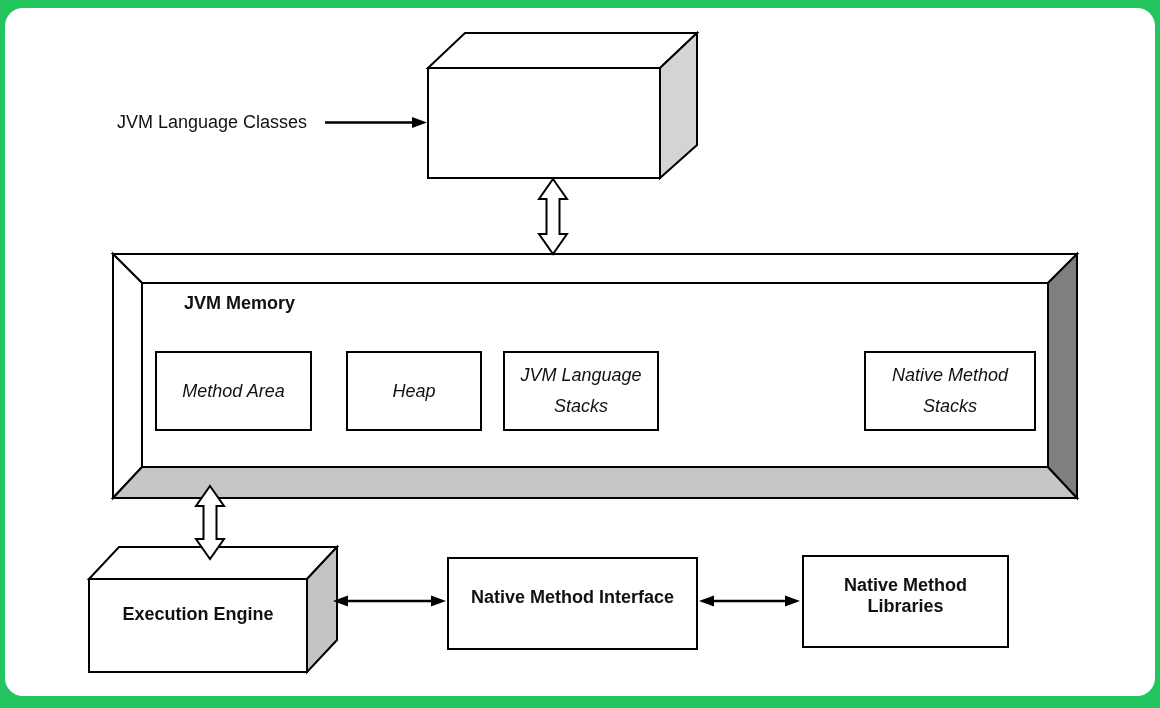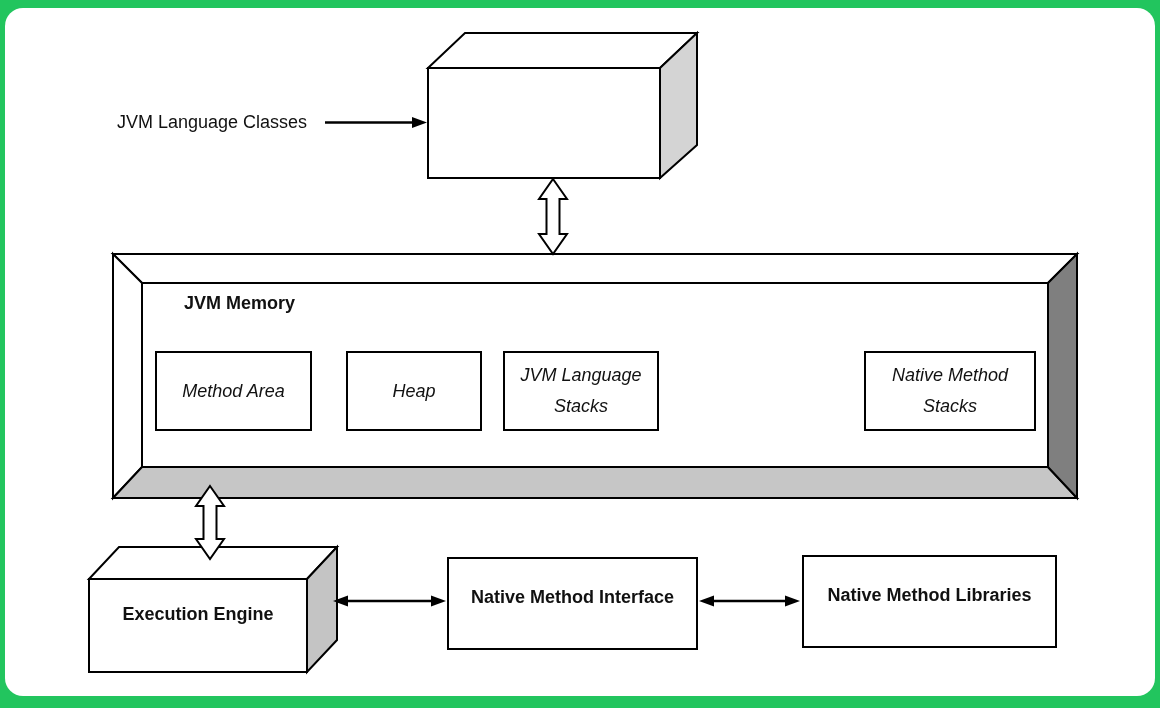--- a/index.html
+++ b/index.html
@@ -34,21 +34,21 @@
   .m2{left:346px;width:136px;}
   .m3{left:503px;width:156px;}
   .m4{left:697px;width:138px;}
   .m5{left:864px;width:172px;}
   
   .nm-box{
     background:#fff;border:2px solid #000;height:93px;
     font-weight:bold;font-size:18px;padding-bottom:12px;
   }
   .nmi{left:447px;top:557px;width:251px;}
-  .nml{left:802px;top:555px;width:255px;}
+  .nml{left:802px;top:555px;width:207px;}
 </style>
 </head>
 <body>
 
 <div class="canvas">
   <div class="sheet"></div>
 
   <svg class="layer" width="1160" height="708" viewBox="0 0 1160 708">
 
     <g>

